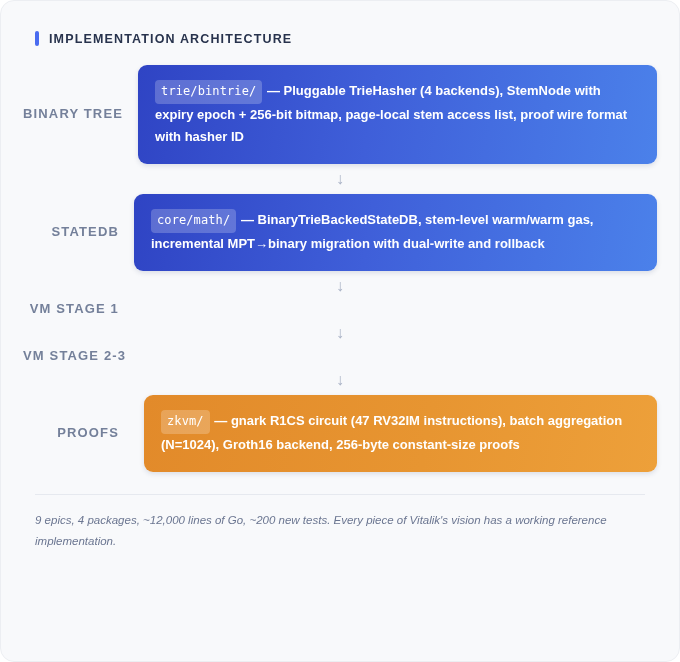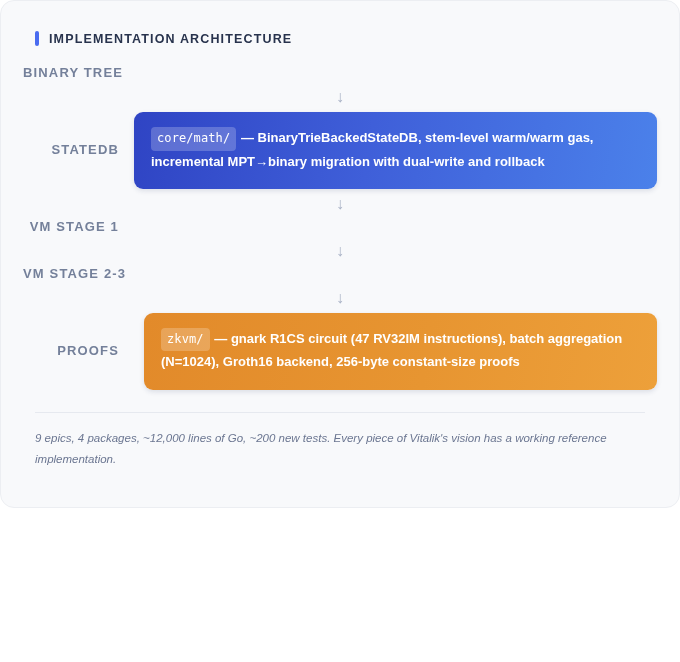--- a/index.html
+++ b/index.html
@@ -11,21 +11,21 @@
     width: 680px;
     height: 662px;
     font-family: "Liberation Sans", sans-serif;
     -webkit-font-smoothing: antialiased;
   }
 
   .panel {
     position: relative;
     box-sizing: border-box;
     width: 680px;
-    height: 508px;
+    height: 662px;
     background: #f8f9fb;
     border: 1px solid #eceef2;
     border-radius: 14px;
     padding: 26px 22px 0 22px;
     overflow: hidden;
   }
 
   
   .header {
     display: flex;
@@ -148,20 +148,23 @@
 <div class="panel">
 
   <div class="header">
     <span class="header-accent"></span>
     <span class="header-title">IMPLEMENTATION ARCHITECTURE</span>
   </div>
 
   <div class="flow">
       <div class="stage-row">
         <div class="stage-label">BINARY TREE</div>
+        <div class="card blue">
+          <div class="card-text"><span class="chip">trie/bintrie/</span> <span class="body-text">—</span> <span class="body-text">Pluggable TrieHasher (4 backends), StemNode with expiry epoch + 256-bit bitmap, page-local stem access list, proof wire format with hasher ID</span></div>
+        </div>
       </div>
       <div class="arrow-row">
         <span class="arrow-glyph">↓</span>
       </div>
       <div class="stage-row">
         <div class="stage-label">STATEDB</div>
         <div class="card blue">
           <div class="card-text"><span class="chip">core/math/</span> <span class="body-text">—</span> <span class="body-text">BinaryTrieBackedStateDB, stem-level warm/warm gas, incremental MPT→binary migration with dual-write and rollback</span></div>
         </div>
       </div>

